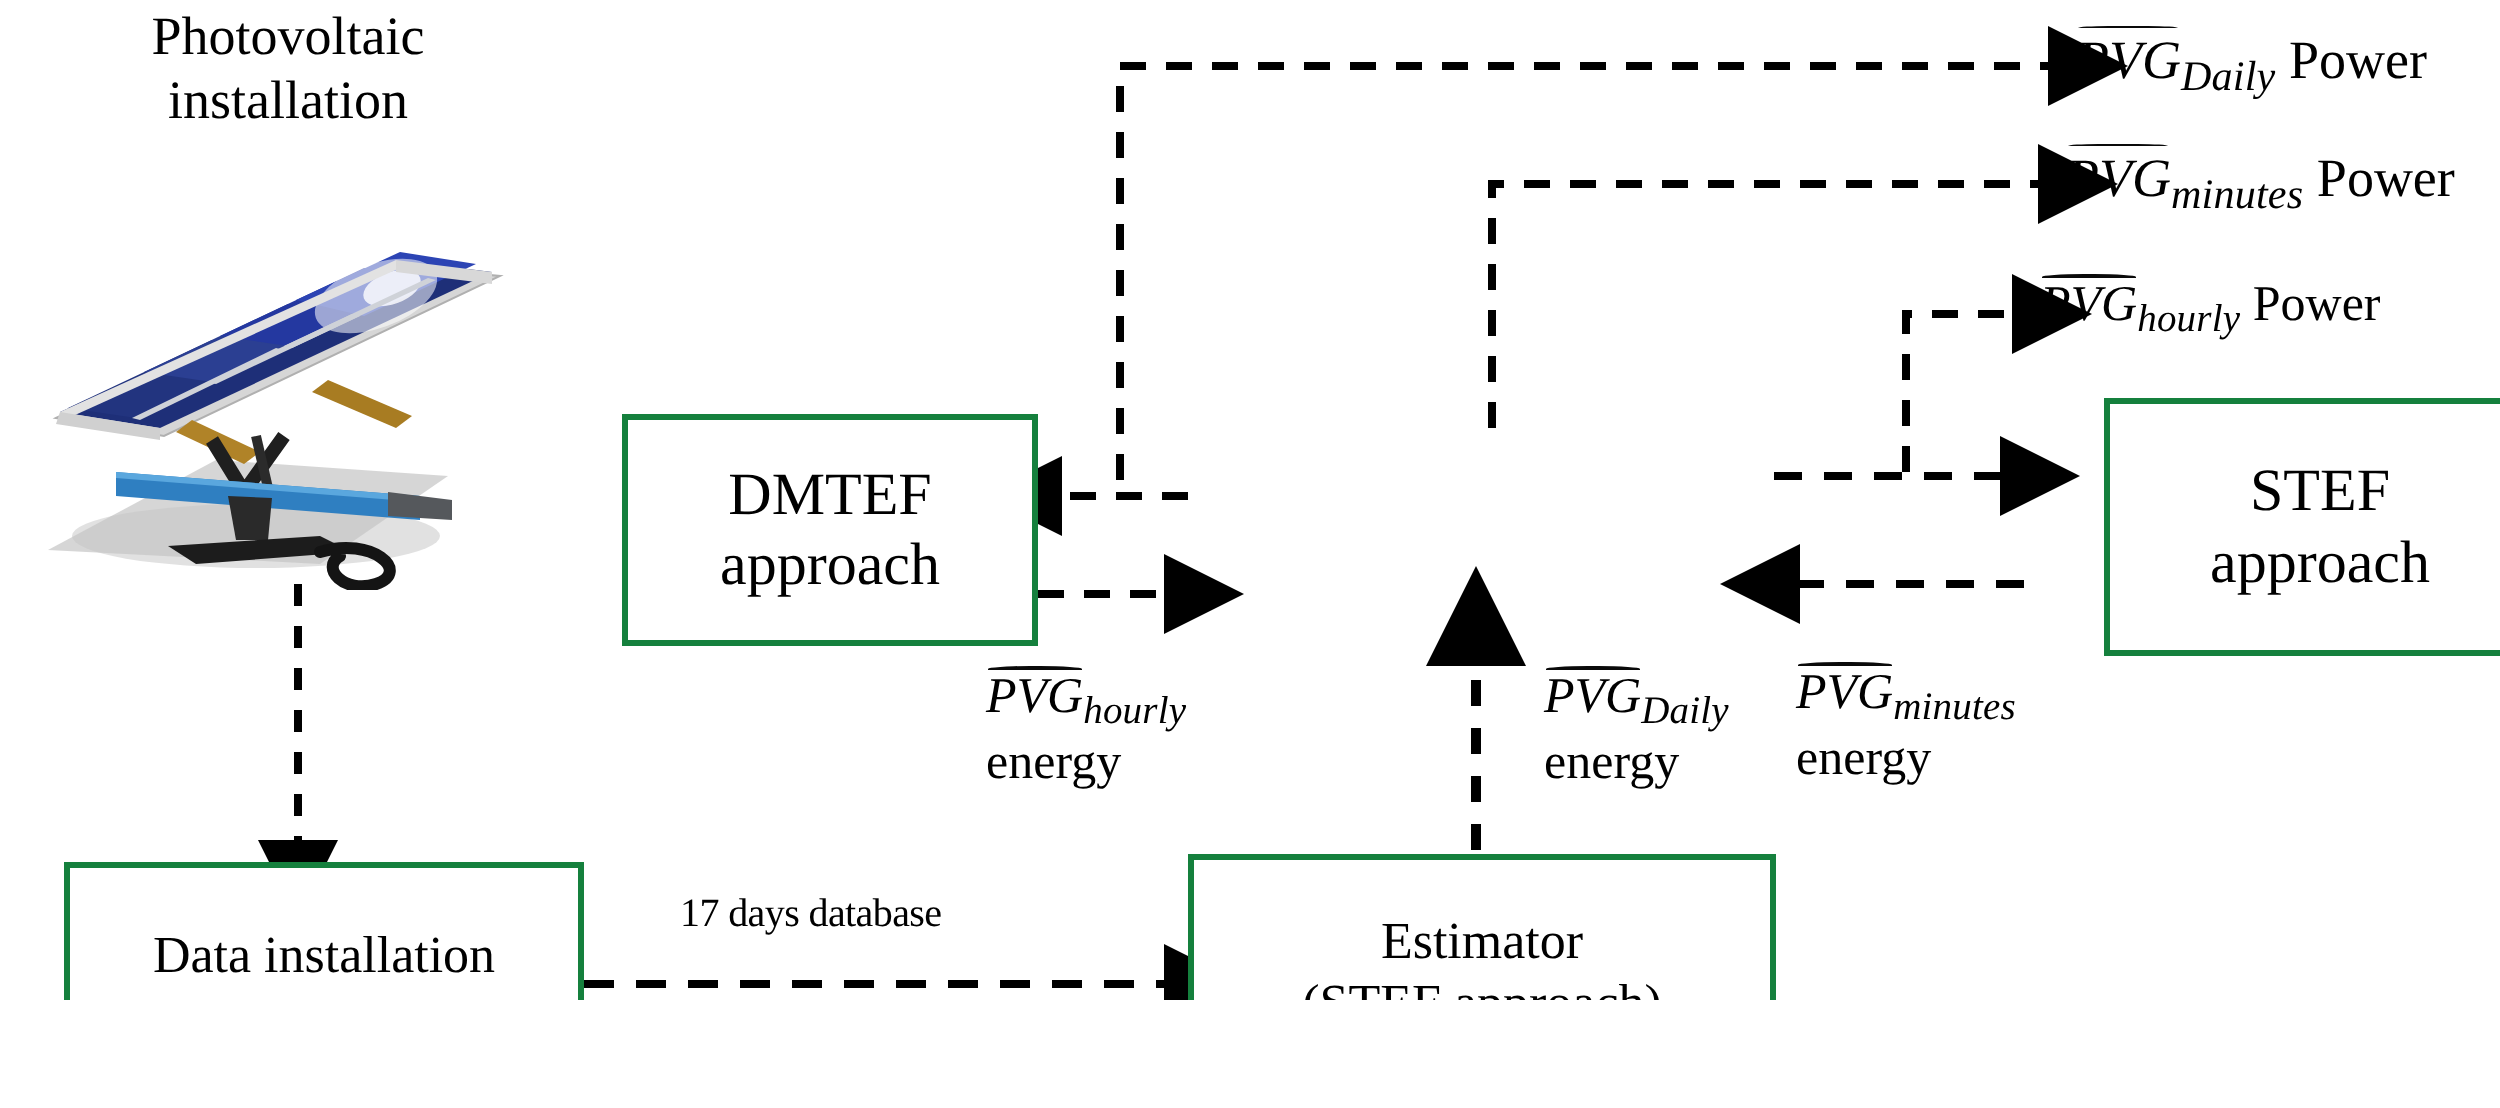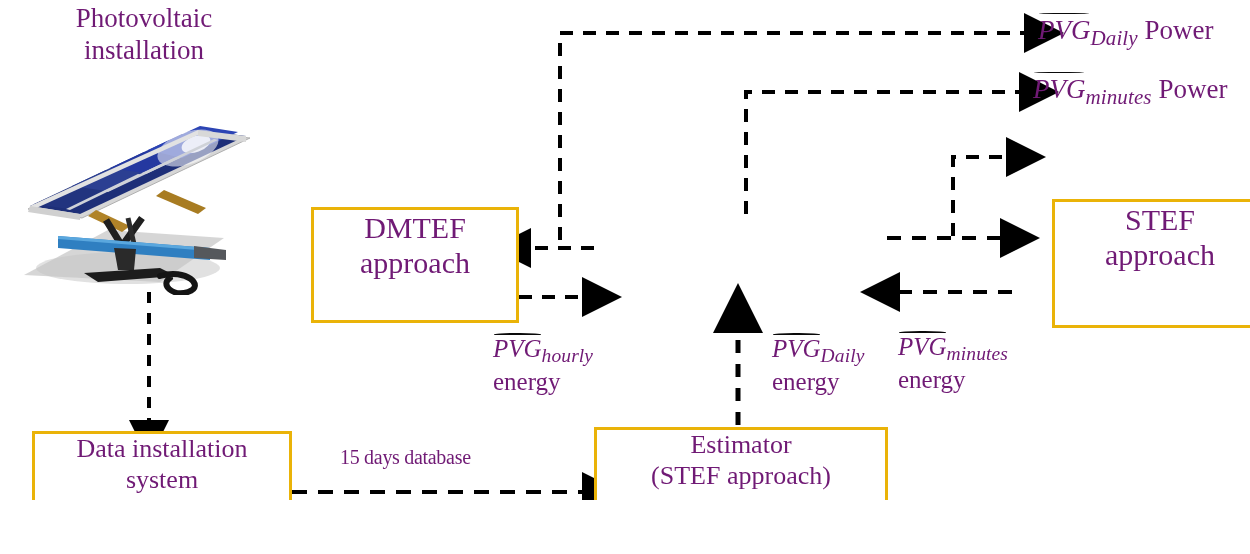--- a/index.html
+++ b/index.html
@@ -7,35 +7,36 @@
     padding: 0;
     background: #ffffff;
   }
   #canvas {
     position: relative;
     width: 1250px;
     height: 500px;
     background: #ffffff;
     overflow: hidden;
     font-family: "Liberation Serif", "DejaVu Serif", serif;
-    color: #701a75;
+    color: #000000;
   }
   .svg-layer {
     position: absolute;
     left: 0;
     top: 0;
     width: 1250px;
     height: 554px;
   }
   .node-box {
     position: absolute;
     box-sizing: border-box;
-    border: 3px solid #eab308;
+    border: 3px solid #15803d;
     background: #ffffff;
     display: flex;
+    align-items: center;
     justify-content: center;
     text-align: center;
     line-height: 1.18;
   }
   .node-label {
     display: block;
     white-space: pre-line;
   }
   .free-label {
     position: absolute;
@@ -192,33 +193,36 @@
   </div>
 
   <div class="free-label" style="left:1038px; top:14px; font-size:27px; text-align:left;">
     <span class="pvg"><span class="stem">PVG</span><span class="sub">Daily</span></span><span class="roman">&nbsp;</span><span class="roman">Power</span>
   </div>
 
   <div class="free-label" style="left:1033px; top:73px; font-size:27px; text-align:left;">
     <span class="pvg"><span class="stem">PVG</span><span class="sub">minutes</span></span><span class="roman">&nbsp;</span><span class="roman">Power</span>
   </div>
 
+  <div class="free-label" style="left:1020px; top:138px; font-size:25px; text-align:left;">
+    <span class="pvg"><span class="stem">PVG</span><span class="sub">hourly</span></span><span class="roman">&nbsp;</span><span class="roman">Power</span>
+  </div>
 
   <div class="free-label" style="left:493px; top:334px; width:150px; font-size:25px;">
     <span class="pvg"><span class="stem">PVG</span><span class="sub">hourly</span></span>
     <span class="energy-word">energy</span>
   </div>
 
   <div class="free-label" style="left:772px; top:334px; width:140px; font-size:25px;">
     <span class="pvg"><span class="stem">PVG</span><span class="sub">Daily</span></span>
     <span class="energy-word">energy</span>
   </div>
 
   <div class="free-label" style="left:898px; top:332px; width:160px; font-size:25px;">
     <span class="pvg"><span class="stem">PVG</span><span class="sub">minutes</span></span>
     <span class="energy-word">energy</span>
   </div>
 
   <div class="free-label" style="left:340px; top:446px; width:200px; font-size:27px;">
-    <span class="energy-word" style="font-size:20px; letter-spacing:-0.3px;">15 days database</span>
+    <span class="energy-word" style="font-size:20px; letter-spacing:-0.3px;">17 days database</span>
   </div>
 
 </div>
 
 </body></html>

